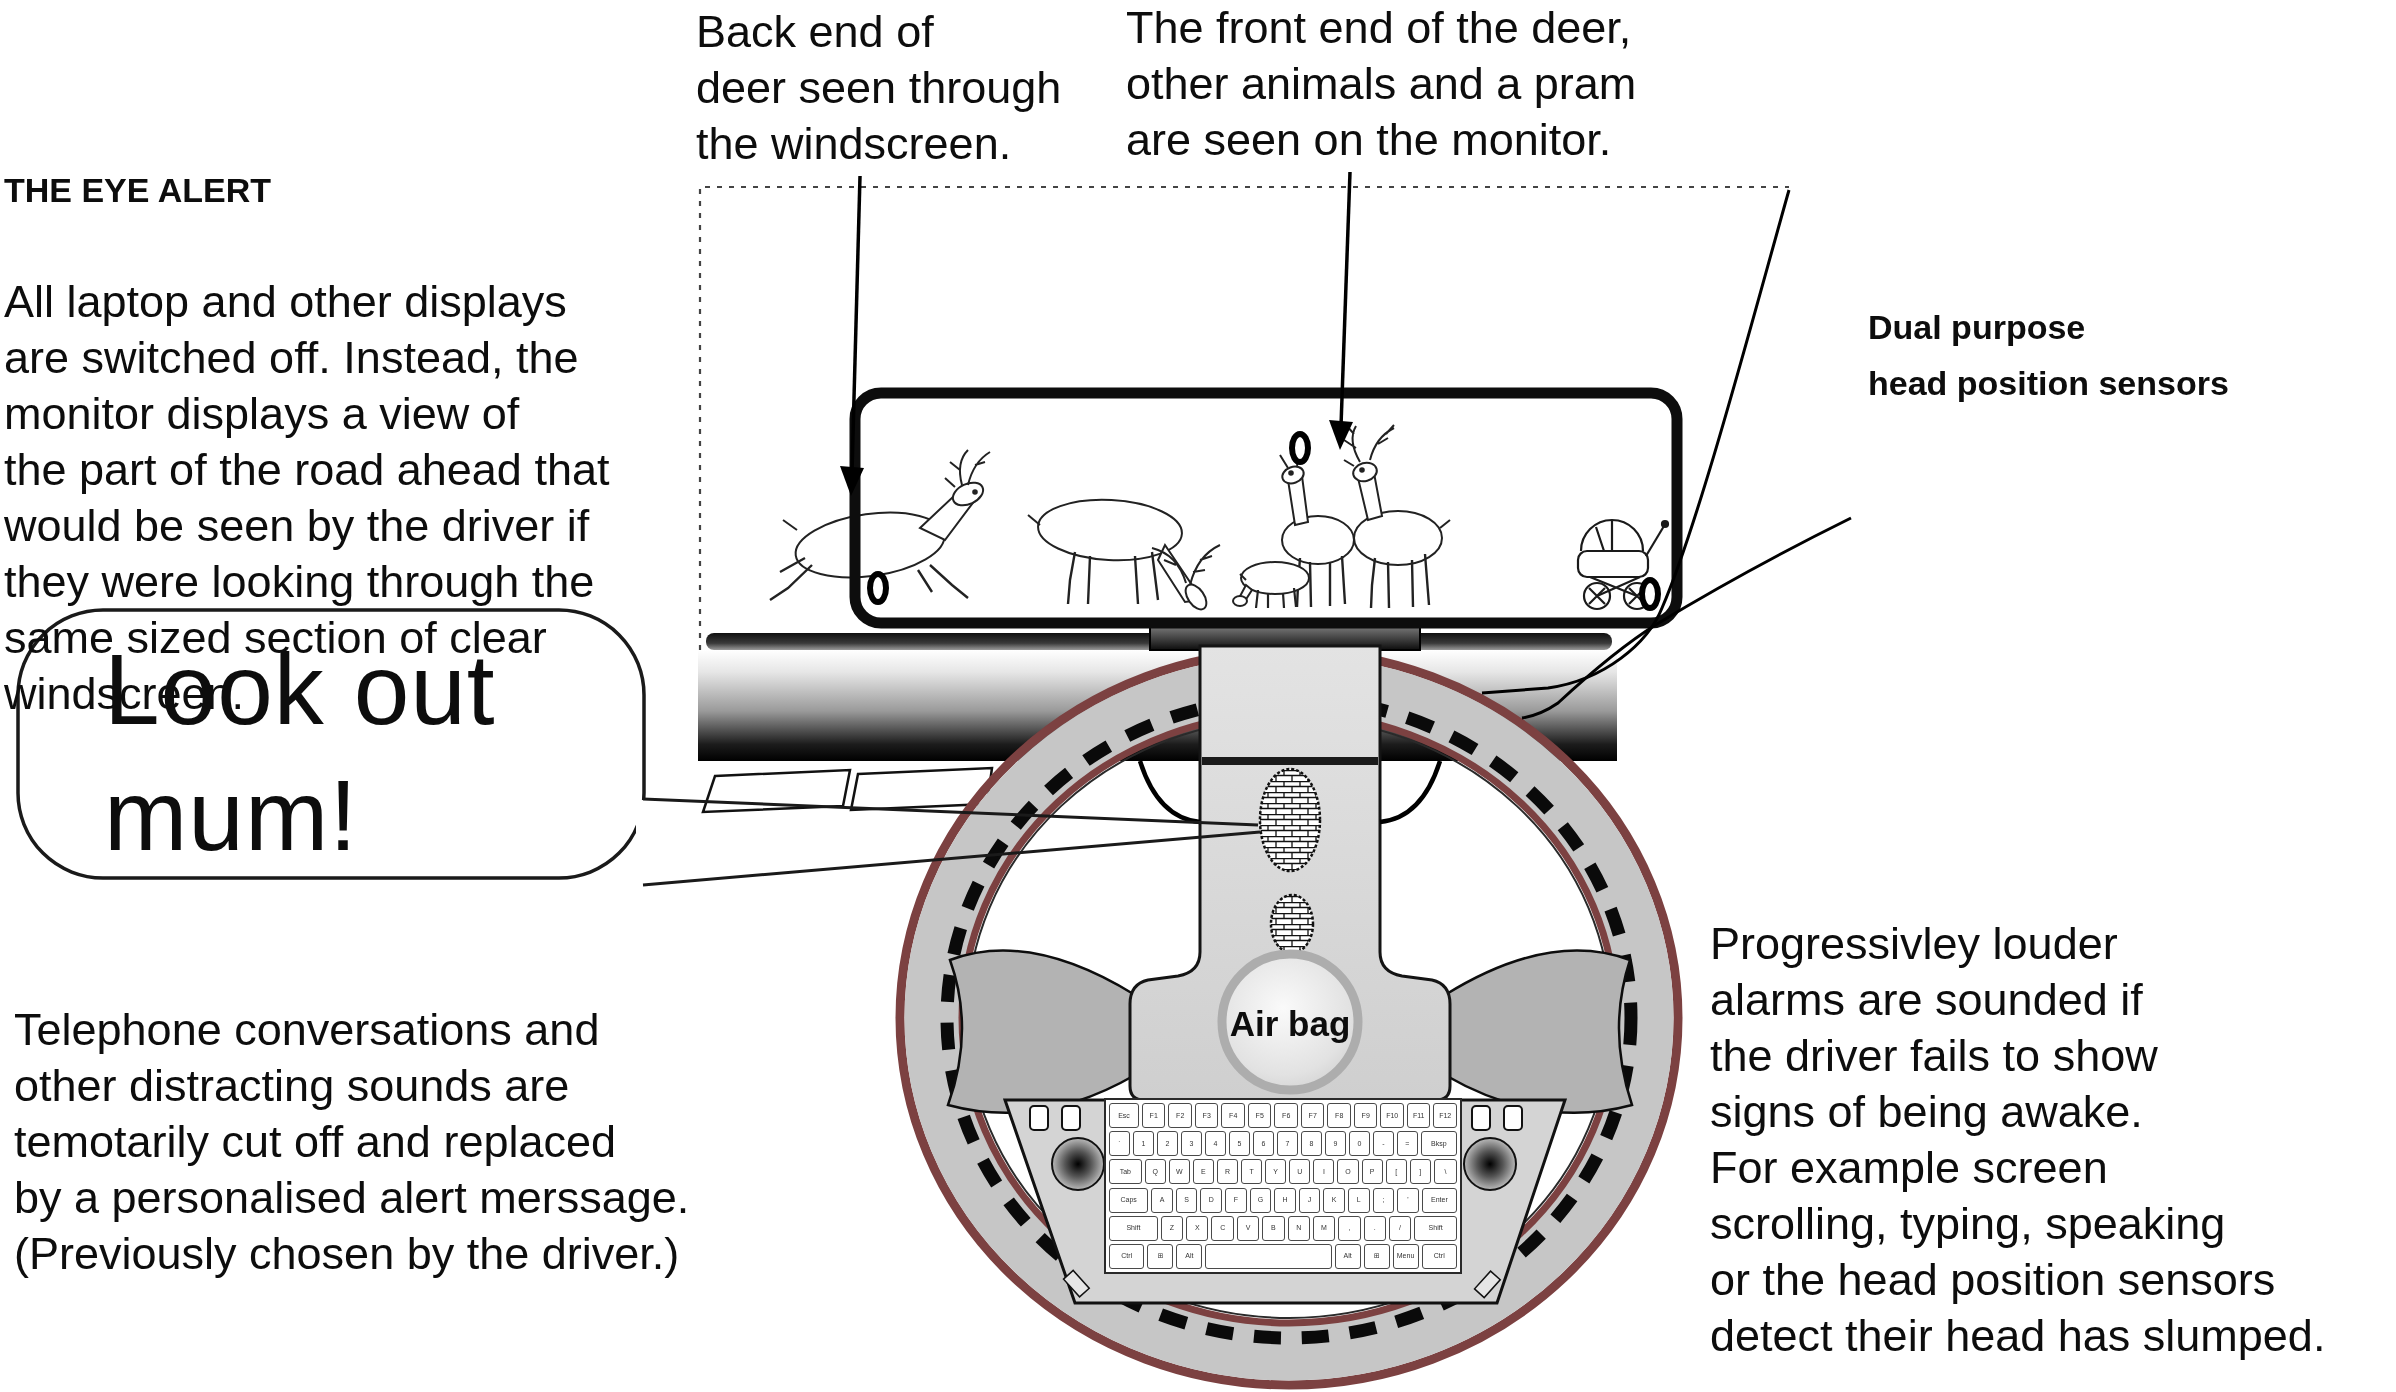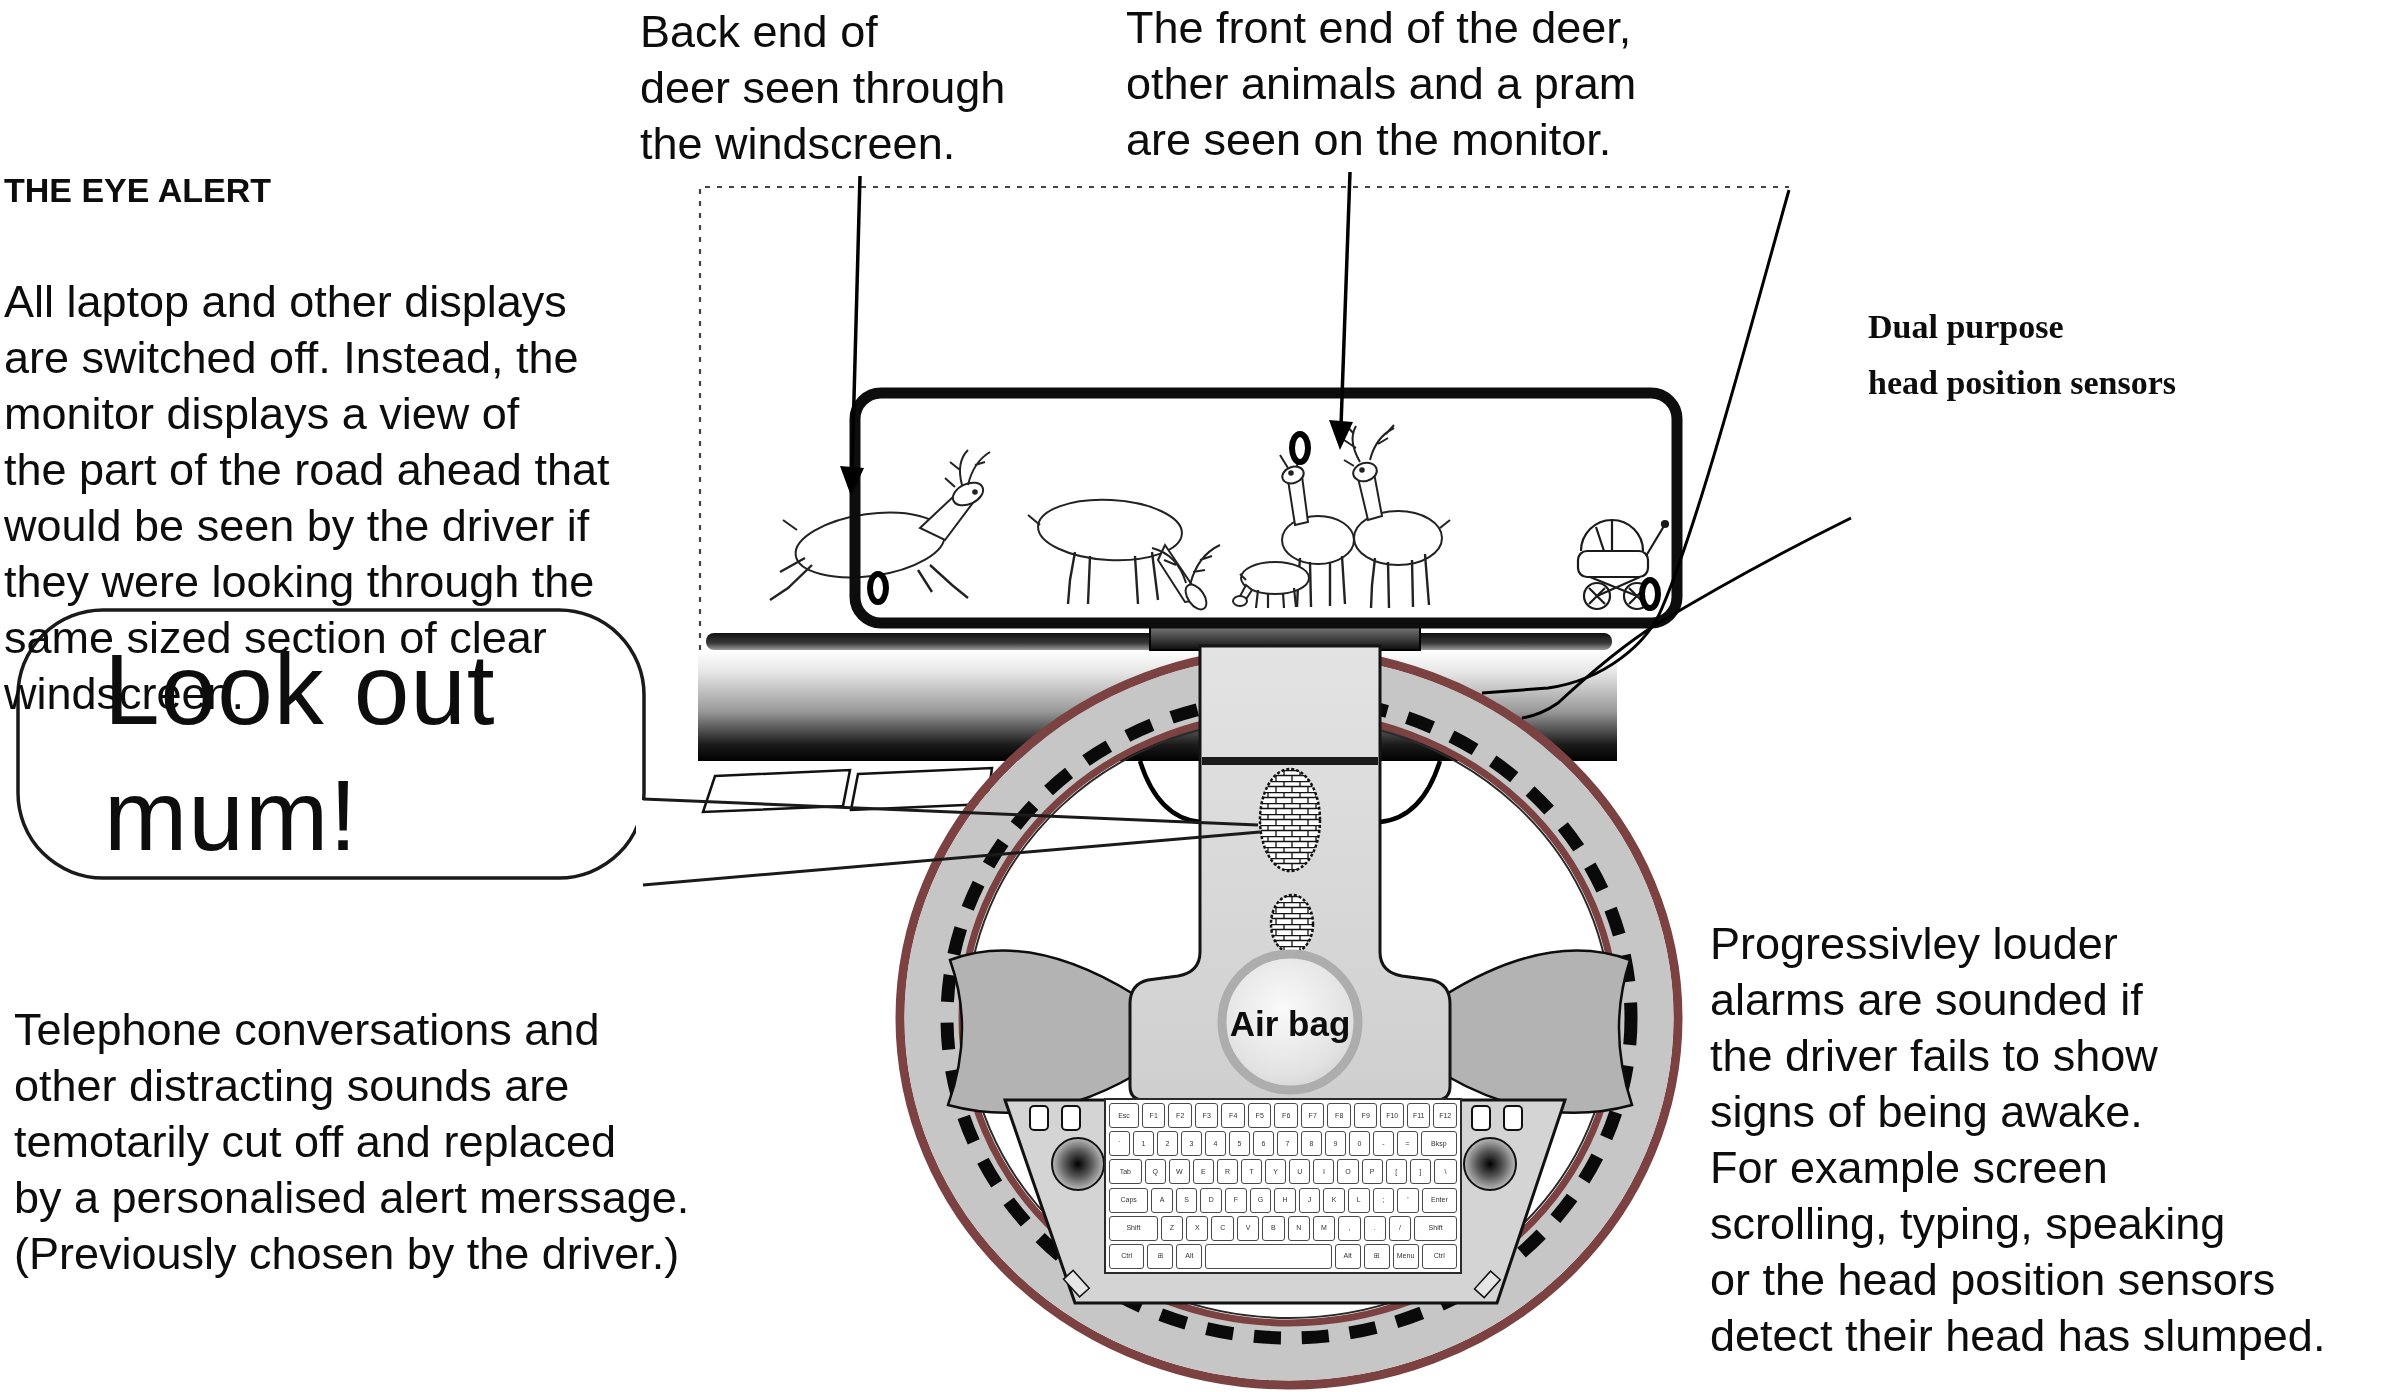--- a/index.html
+++ b/index.html
@@ -295,29 +295,29 @@
     <div>All laptop and other displays
 are switched off. Instead, the
 monitor displays a view of
 the part of the road ahead that
 would be seen by the driver if
 they were looking through the
 same sized section of clear
 windscreen.</div>
   </div>
 
-  <div class="annot" style="left:640px;top:4px;">Back end of
+  <div class="annot" style="left:696px;top:4px;">Back end of
 deer seen through
 the windscreen.</div>
 
   <div class="annot" style="left:1126px;top:0px;">The front end of the deer,
 other animals and a pram
 are seen on the monitor.</div>
 
-  <div class="tblock" style="left:1868px;top:243px;font-family:Liberation Serif, serif;">
+  <div class="tblock" style="left:1868px;top:243px;">
     <div class="title">Dual purpose
 head position sensors</div>
   </div>
 
   <div class="bubble-text">Look out
 mum!</div>
 
   <div class="tblock" style="left:14px;top:946px;">
     <div>Telephone conversations and
 other distracting sounds are

